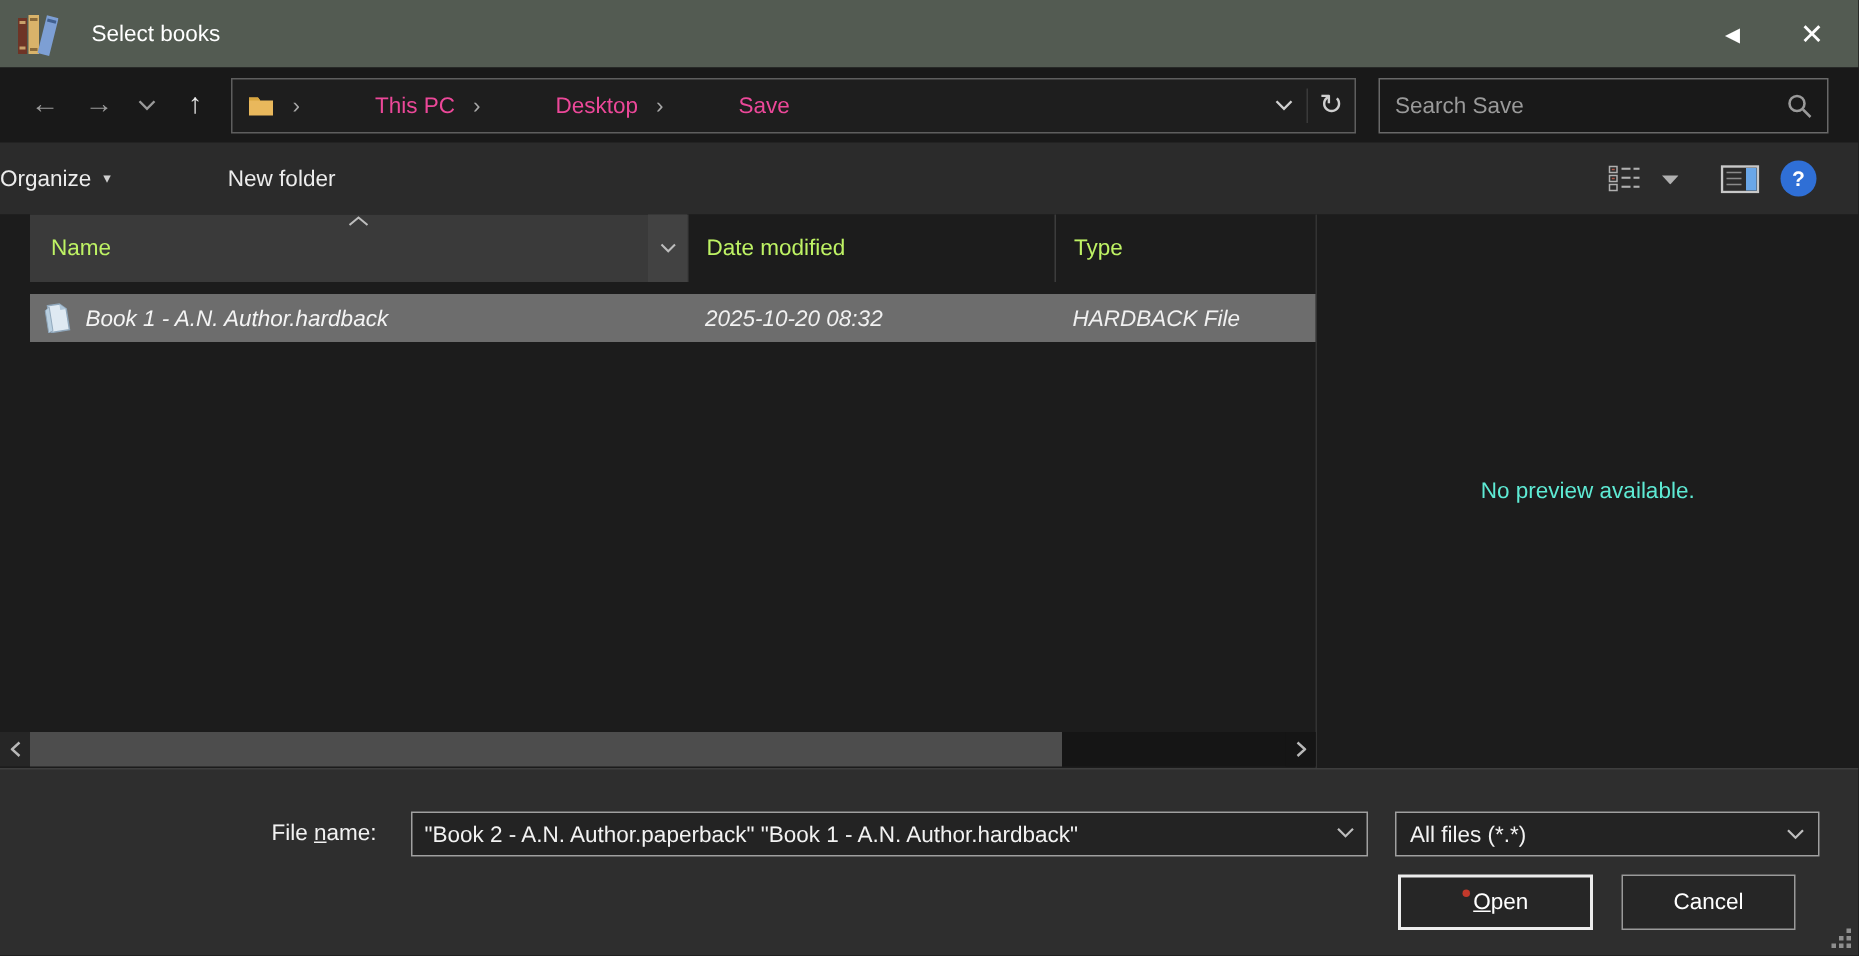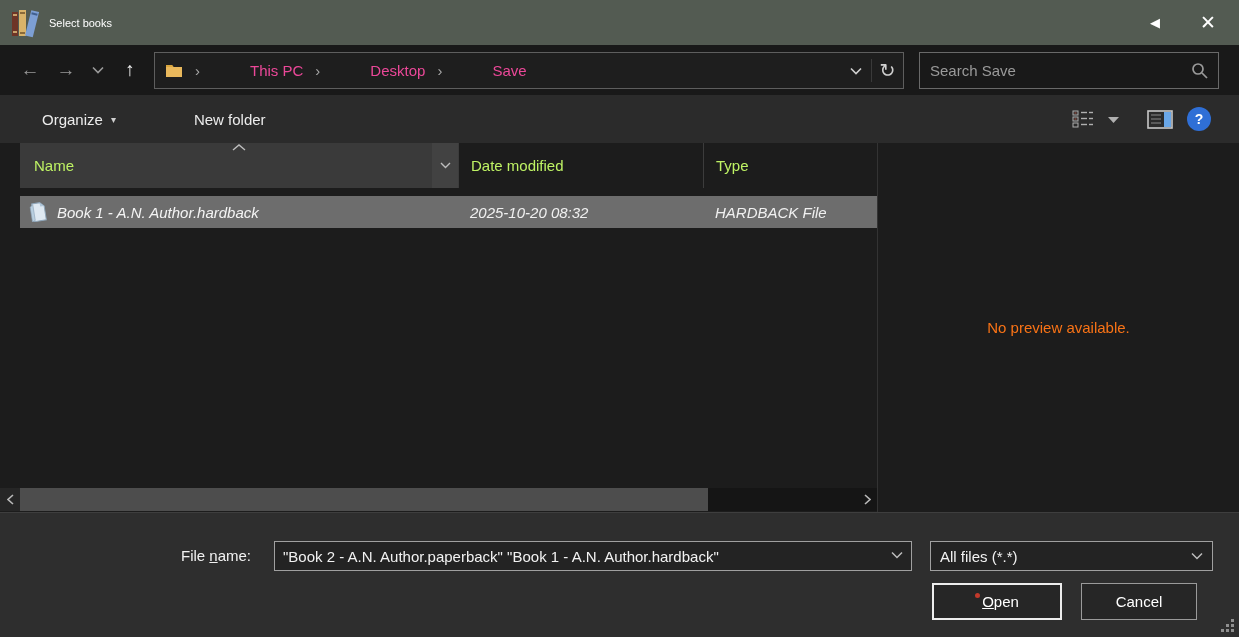--- a/index.html
+++ b/index.html
@@ -3,21 +3,21 @@
 <meta charset="utf-8">
 <style>
   * { margin:0; padding:0; box-sizing:border-box; }
   html,body { width:1239px; height:637px; overflow:hidden; background:#1c1c1c;
     font-family:"Liberation Sans","DejaVu Sans",sans-serif; }
   .window { position:relative; width:1239px; height:637px; background:#1c1c1c; }
 
   
   .titlebar { height:45px; background:#535b52; display:flex; align-items:center; padding-left:11px; }
   .app-icon { width:28px; height:30px; flex:none; }
-  .title-text { color:#ffffff; font-size:11px; margin-left:10px; font-weight:400; }
+  .title-text { color:#ffffff; font-size:15px; margin-left:22px; font-weight:400; }
   .titlebar-right { margin-left:auto; display:flex; align-items:center; height:100%; }
   .tb-indicator { color:#ffffff; font-size:13px; width:44px; text-align:center; }
   .tb-close { color:#ffffff; font-size:19px; width:62px; height:100%; display:flex;
     align-items:center; justify-content:center; font-weight:300; cursor:default; }
 
   
   .navbar { height:50px; background:#191919; display:flex; align-items:center; padding-left:12px; }
   .nav-btn { color:#9a9a9a; font-size:19px; width:36px; height:36px; display:flex;
     align-items:center; justify-content:center; }
   .nav-btn.small { width:28px; }
@@ -34,21 +34,21 @@
     border-left:1px solid #3a3a3a; }
   .searchbox { width:300px; height:37px; margin-left:15px; background:#191919;
     border:1px solid #696969; display:flex; align-items:center; padding:0 10px;gap:32px; }
   .search-input { flex:1; background:transparent; border:none; outline:none;
     color:#cfcfcf; font-size:15px; font-family:inherit; }
   .search-input::placeholder { color:#9a9a9a; }
 
   
   .toolbar { height:48px; background:#2b2b2b; display:flex; align-items:center;
     color:#ececec; font-size:15px; }
-  .organize { margin-left:42px; display:flex; align-items:center; gap:8px; }
+  .organize { display:flex; align-items:center; gap:8px; }
   .organize-caret { font-size:10px; color:#cfcfcf; }
   .newfolder { margin-left:78px; }
   .tool-right { margin-left:auto; margin-right:28px; display:flex; align-items:center; gap:14px; }
   .help-circle { width:24px; height:24px; border-radius:50%; background:#2f6fd6; color:#fff;
     font-size:14px; font-weight:700; display:flex; align-items:center; justify-content:center; }
 
   
   .main { position:relative; height:369px; display:flex; background:#1c1c1c; }
   .list-pane { position:relative; width:878px; border-right:1px solid #333; }
   .header-row { position:absolute; top:0; left:20px; height:45px; display:flex; }
@@ -63,21 +63,21 @@
   .rows { position:absolute; top:53px; left:20px; width:857px;font-style:italic; }
   .frow { height:32px; display:flex; align-items:center; color:#f4f4f4; font-size:15px;
     margin-bottom:1px; }
   .frow.sel1 { background:#6d6d6d; }
   .frow.sel2 { background:#7a7a7a; }
   .cell-name { width:438px; display:flex; align-items:center; gap:9px; padding-left:9px; }
   .cell-date { width:245px; padding-left:12px; color:#f0f0f0; }
   .cell-type { width:174px; padding-left:12px; color:#f0f0f0; }
 
   .preview-pane { flex:1; display:flex; align-items:center; justify-content:center; }
-  .preview-msg { color:#f97316; font-size:15px; }
+  .preview-msg { color:#5eead4; font-size:15px; }
 
   
   .hscroll { position:absolute; left:0; bottom:1px; width:877px; height:23px; background:#151515;
     display:flex; align-items:stretch; }
   .sb-arrow { width:20px; display:flex; align-items:center; justify-content:center; background:#262626; }
   .sb-arrow.right { margin-left:auto; background:#151515; }
   .sb-thumb { width:688px; background:#4d4d4d; }
 
   
   .footer { position:relative; height:125px; background:#2e2e2e; border-top:1px solid #3e3e3e; }

